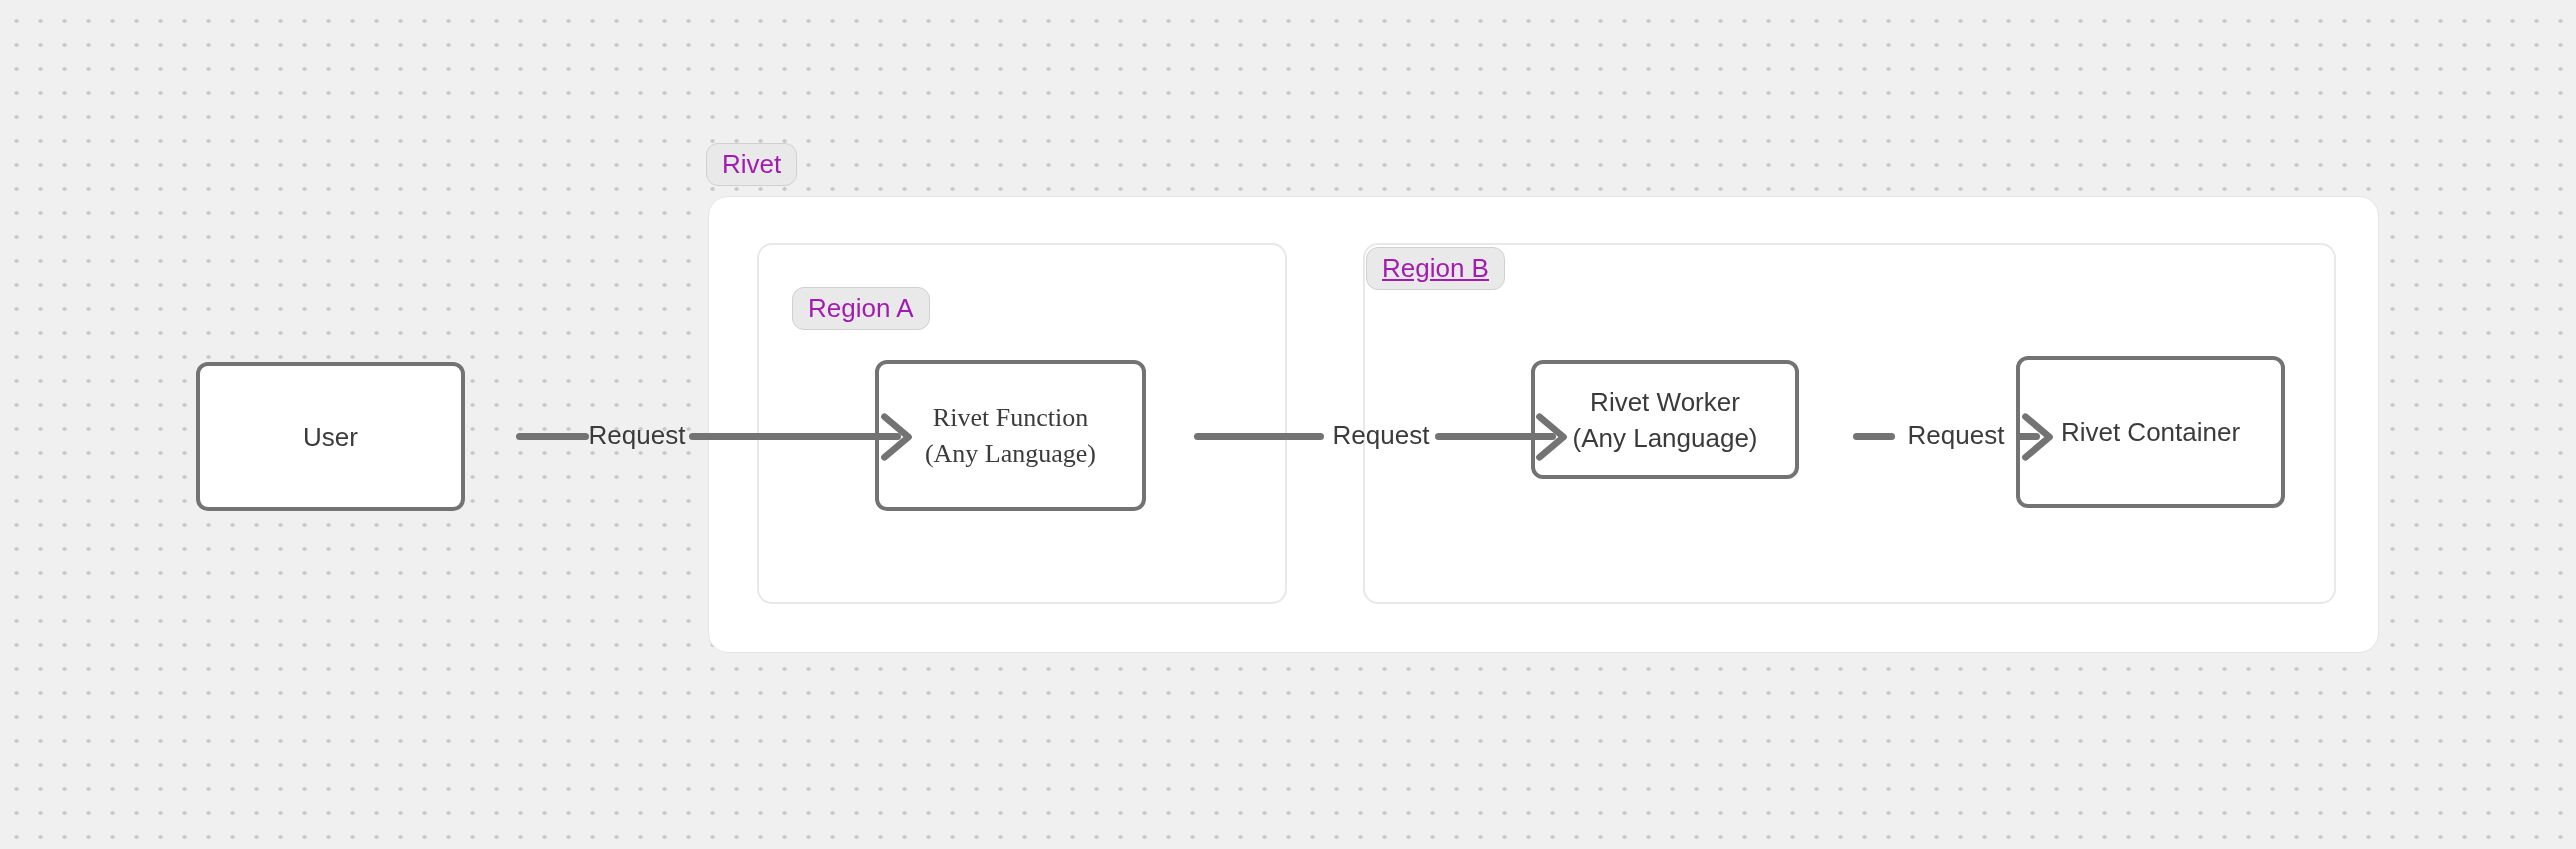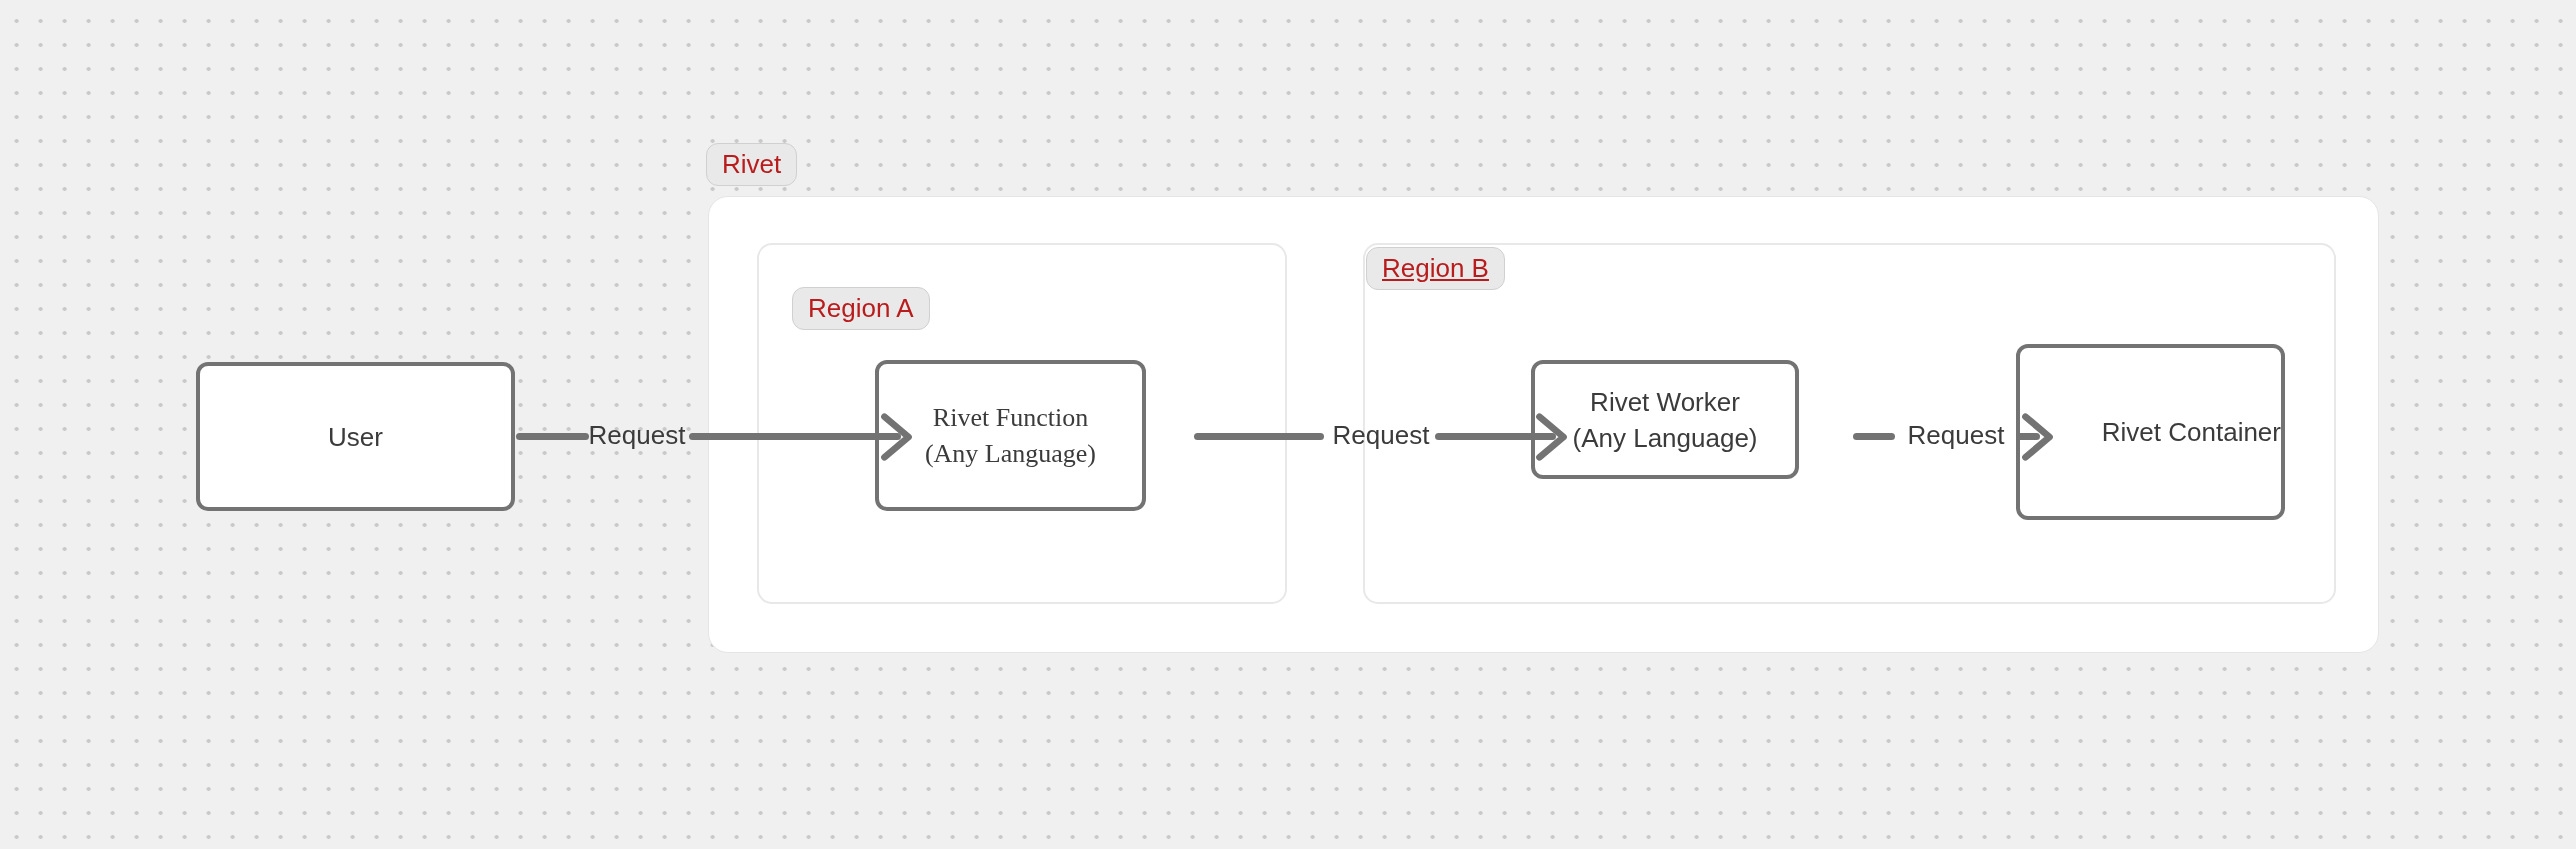--- a/index.html
+++ b/index.html
@@ -32,21 +32,21 @@
     z-index: 2;
   }
   .badge {
     position: absolute;
     background: #e9e9e9;
     border: 1.5px solid #d0d0d0;
     border-radius: 12px;
     padding: 3.8px 15px 5.3px 15px;
     font-size: 26px;
     line-height: 32px;
-    color: #b91c1c;
+    color: #a21caf;
     white-space: nowrap;
     z-index: 4;
   }
   .node {
     position: absolute;
     background: #ffffff;
     border: 4.6px solid #737373;
     border-radius: 12px;
     box-sizing: border-box;
     display: flex;
@@ -95,36 +95,36 @@
 
 <div class="panel" style="left:708px; top:196px; width:1669px; height:455px;"></div>
 <div class="badge" style="left:706px; top:143px;">Rivet</div>
 
 <div class="region" style="left:757px; top:243px; width:526px; height:357px;"></div>
 <div class="badge" style="left:792px; top:247px;margin-top:40px;">Region A</div>
 
 <div class="region" style="left:1363px; top:243px; width:969px; height:357px;"></div>
 <div class="badge" style="left:1366px; top:247px;text-decoration:underline;">Region B</div>
 
-<div class="node" style="left:196px; top:362px; width:319px; height:149px;">
+<div class="node" style="left:196px; top:362px; width:269px; height:149px;">
   <span class="node-line">User</span>
   <span class="node-line"></span>
 </div>
 
 <div class="node" style="left:875px; top:360px; width:271px; height:151px;font-family:Liberation Serif, serif;">
   <span class="node-line">Rivet Function</span>
   <span class="node-line">(Any Language)</span>
 </div>
 
 <div class="node" style="left:1531px; top:360px; width:268px; height:119px;">
   <span class="node-line">Rivet Worker</span>
   <span class="node-line">(Any Language)</span>
 </div>
 
-<div class="node" style="left:2016px; top:344px; width:269px; height:176px;align-items:flex-end;">
+<div class="node" style="left:2016px; top:356px; width:269px; height:152px;">
   <span class="node-line">Rivet Container</span>
   <span class="node-line"></span>
 </div>
 
 <div class="edge" style="left:465px; top:412px; width:402px;">
   <div class="shaft" style="left:7.6px; width:73px;"></div>
   <span class="edge-label" style="left:129px;">Request</span>
   <div class="shaft" style="left:181px; width:212px;"></div>
   <svg class="chev" width="33" height="50" viewBox="0 0 44 66">
     <polyline points="6,6 38,33 6,60" fill="none" stroke="#737373" stroke-width="9" stroke-linecap="round" stroke-linejoin="round"></polyline>

